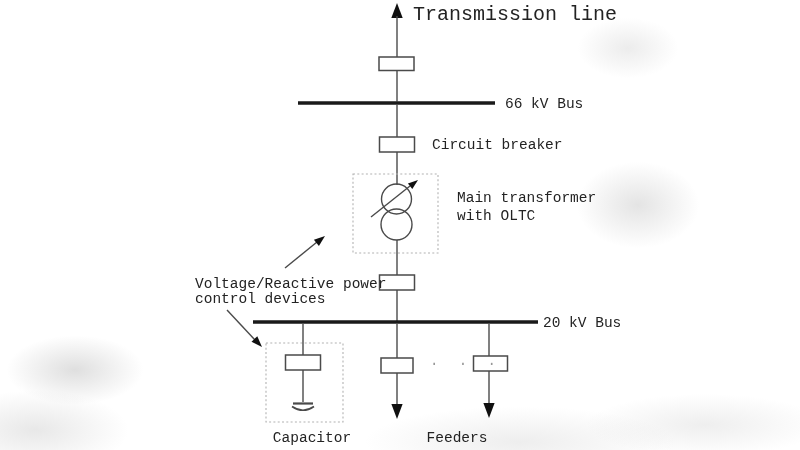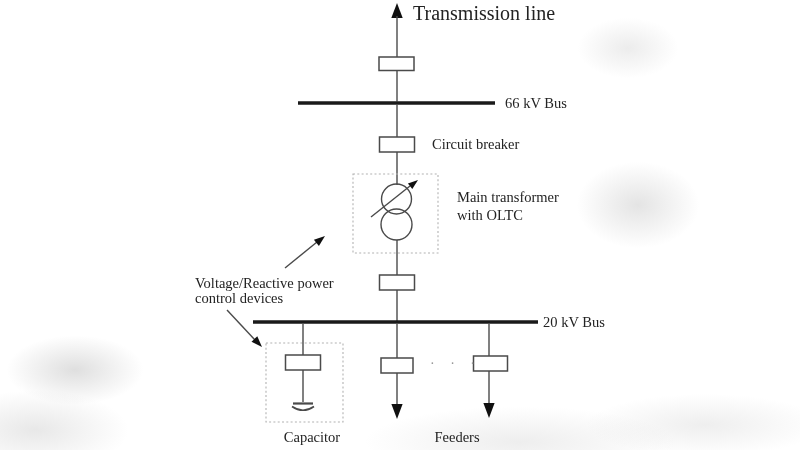--- a/index.html
+++ b/index.html
@@ -1,19 +1,19 @@
 <!DOCTYPE html>
 <html style="--line: #4a4a4a; --bus: #1a1a1a; --text: #232323; --arrow: #101010; --dotted_box: #b2b2b2; --ellipsis: #979797; --background: #ffffff;"><head>
 <meta charset="utf-8">
 <style>
   html,body{margin:0;padding:0;background:#e9e9e9;}
   .stage{
     position:relative;width:800px;height:450px;overflow:hidden;
     background:#ffffff;
-    font-family:Liberation Serif, serif;
+    font-family:Liberation Mono, monospace;
   }
   .bg-texture{position:absolute;inset:0;pointer-events:none;
     background:
       radial-gradient(95px 48px at 75px 370px, rgba(148,148,148,.30), rgba(148,148,148,0) 72%),
       radial-gradient(130px 55px at 35px 430px, rgba(158,158,158,.24), rgba(158,158,158,0) 72%),
       radial-gradient(85px 60px at 638px 205px, rgba(150,150,150,.26), rgba(150,150,150,0) 72%),
       radial-gradient(70px 42px at 628px 48px, rgba(160,160,160,.20), rgba(160,160,160,0) 72%),
       radial-gradient(210px 48px at 520px 442px, rgba(168,168,168,.20), rgba(168,168,168,0) 74%),
       radial-gradient(160px 42px at 705px 425px, rgba(162,162,162,.18), rgba(162,162,162,0) 74%);
   }

